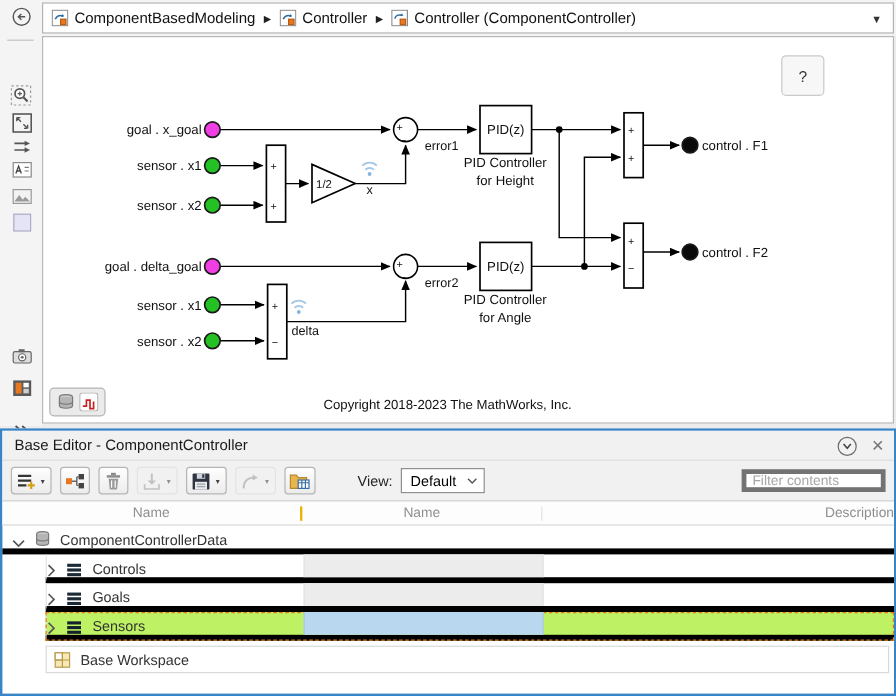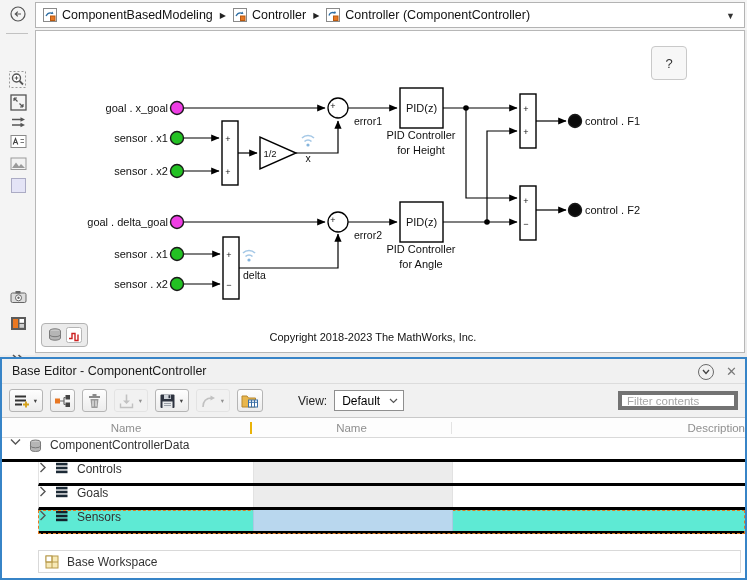--- a/index.html
+++ b/index.html
@@ -61,29 +61,29 @@
                   border:4px solid #737373; font-size:11.5px; padding:0 5px; color:#333; }
   #filter-input::placeholder { color:#a6a6a6; }
 
   #te-table { position:relative; }
   #te-head { display:flex; height:20px; background:#fdfdfd; border-bottom:1px solid #d9d9d9;
              font-size:11.5px; color:#8f8f8f; align-items:center; }
   .hc { text-align:center; }
   .hc1 { width:250px; border-right:2px solid #eab308; }
   .hc2 { width:200px; border-right:1px solid #e3e3e3; }
   .hc3 { flex:1;text-align:right; }
-  .row { height:24px; display:flex; align-items:flex-start; border-bottom:3px solid #000000;
+  .row { height:24px; display:flex; align-items:flex-end; border-bottom:5px solid #000000;
          font-size:12px; color:#333; position:relative; cursor:default; }
   #row-root { padding-left:8px; gap:7px; }
   .child { margin-left:36px; border-left:1px solid #e3e3e3; gap:8px; }
   .typeblock { position:absolute; left:214px; top:0; width:200px; height:100%;
                background:#ececec; border-left:1px solid #e2e2e2; border-right:1px solid #e2e2e2; }
-  .child.selected { background:#5eead4; outline:1px dashed #e07b1f; outline-offset:-1px; }
+  .child.selected { background:#bef264; outline:1px dashed #e07b1f; outline-offset:-1px; }
   .child.selected .typeblock { background:#b9d7ee; border-color:#a9c9e2; }
-  #row-base { margin:16px 4px 0 36px; height:23px; border:1px solid #d9d9d9; display:flex;
+  #row-base { margin:4px 4px 0 36px; height:23px; border:1px solid #d9d9d9; display:flex;
               align-items:center; padding-left:6px; gap:8px; font-size:12px; color:#333;
               background:#fff; }
 </style>
 </head>
 <body>
 
 <div id="topbar">
   <button id="back-btn">
     <svg width="18" height="18">
       <circle cx="9" cy="9" r="7" fill="none" stroke="#555" stroke-width="1.2"></circle>

